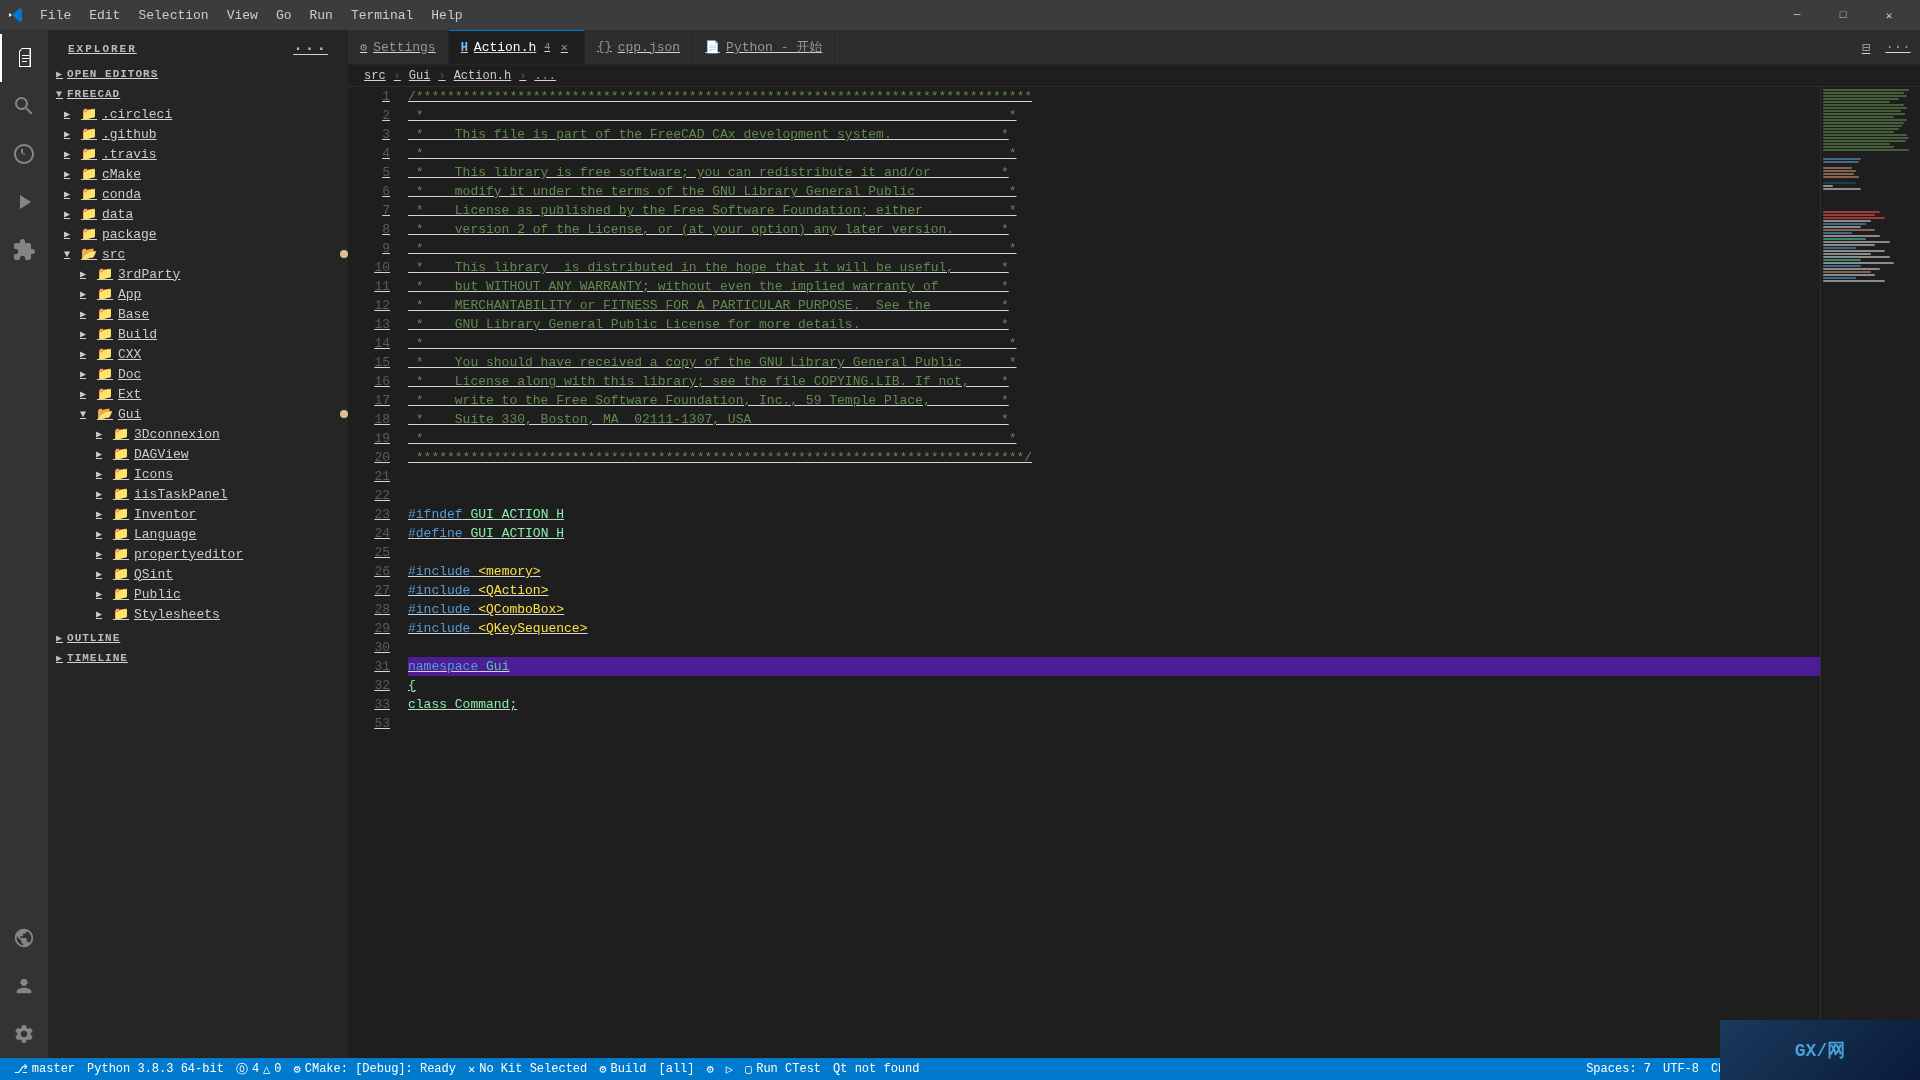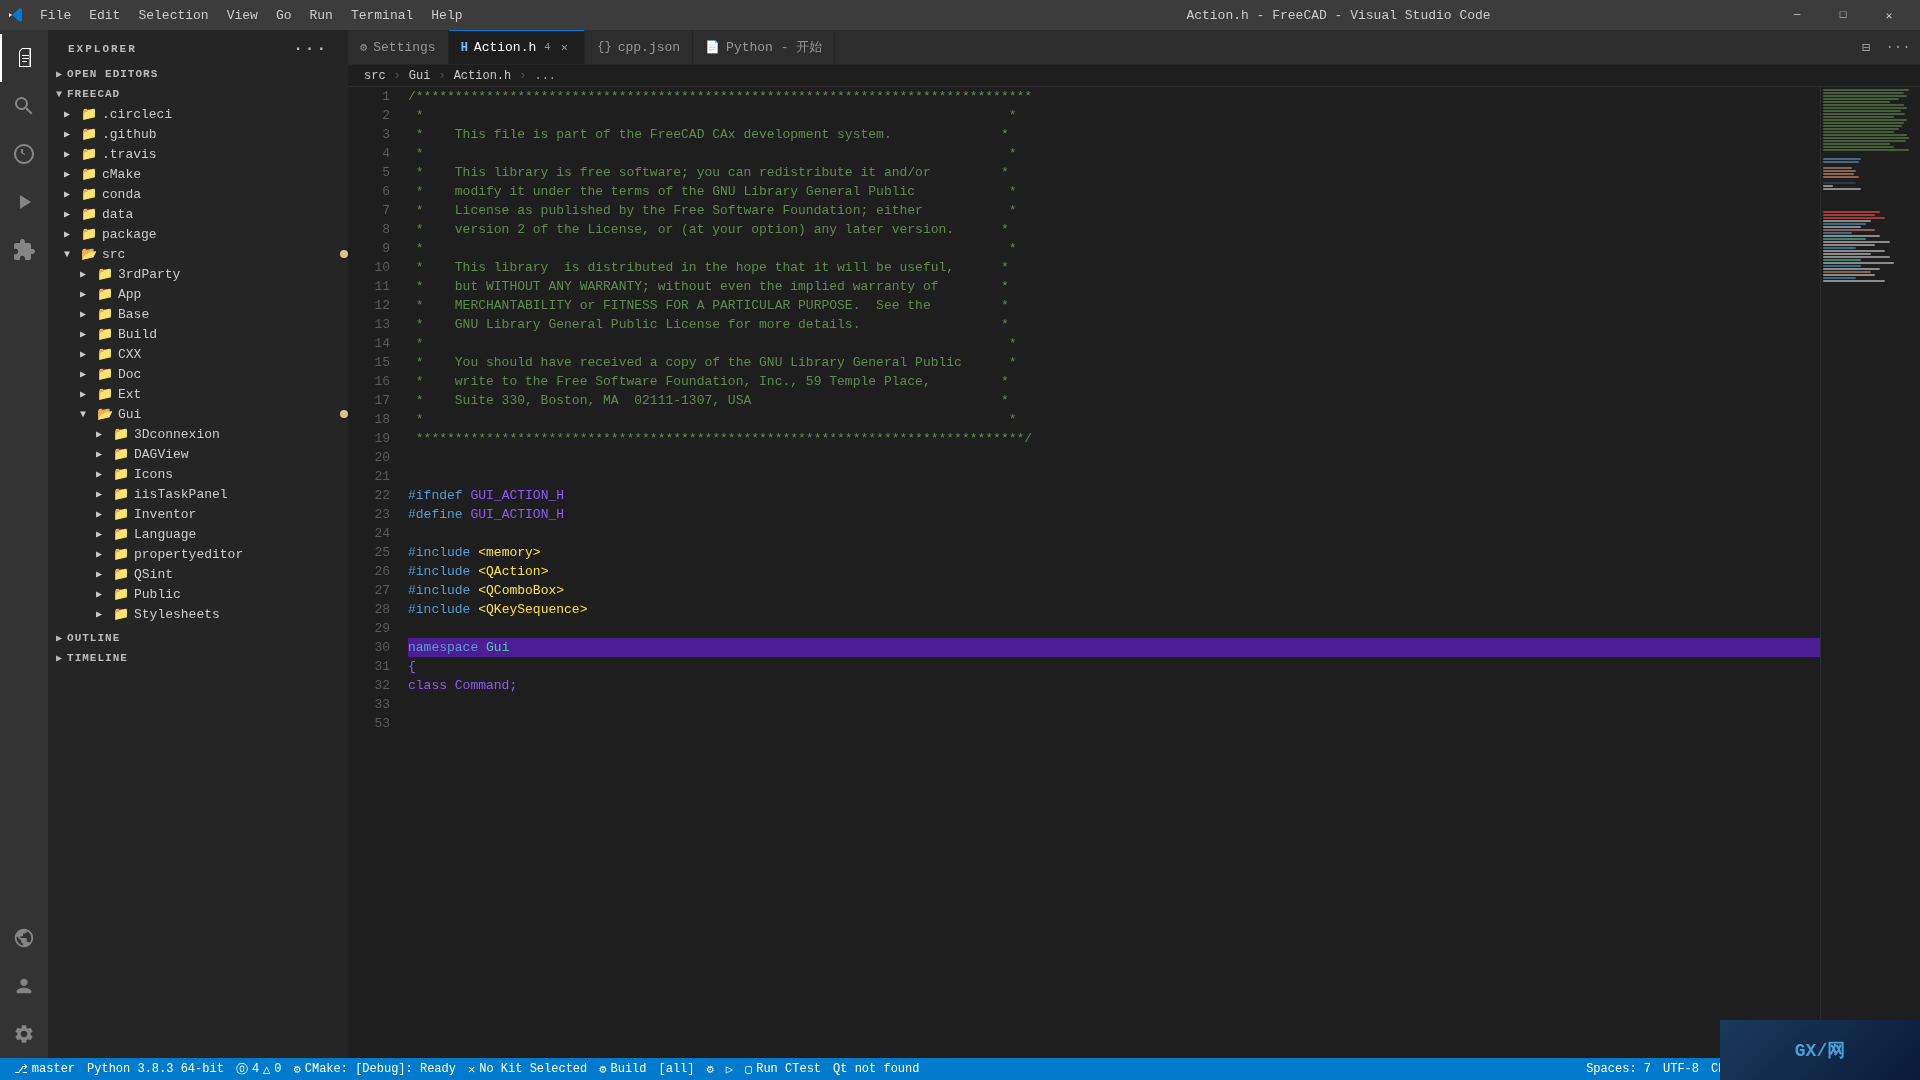--- a/index.html
+++ b/index.html
@@ -64,20 +64,21 @@
       cursor: pointer;
       color: #cccccc;
       font-size: 11px;
     }
 
     
     #main {
       display: flex;
       flex: 1;
       overflow: hidden;
+      text-decoration: underline;
     }
 
     
     #activity-bar {
       width: 48px;
       background: #333333;
       display: flex;
       flex-direction: column;
       align-items: center;
       padding-top: 4px;
@@ -279,21 +280,21 @@
       white-space: pre;
       min-height: 19px;
     }
 
     
     .c-comment { color: #608b4e; }
     .c-keyword { color: #569cd6; }
     .c-preprocessor { color: #569cd6; }
     .c-include { color: #fde047; }
     .c-namespace { color: #4ec9b0; }
-    .c-normal { color: #8b5cf6; }
+    .c-normal { color: #86efac; }
 
     
     #minimap {
       width: 100px;
       background: #1e1e1e;
       border-left: 1px solid #2d2d2d;
       overflow: hidden;
       flex-shrink: 0;
     }
     .minimap-content {
@@ -358,21 +359,20 @@
   <div class="menu-items">
     <span class="menu-item">File</span>
     <span class="menu-item">Edit</span>
     <span class="menu-item">Selection</span>
     <span class="menu-item">View</span>
     <span class="menu-item">Go</span>
     <span class="menu-item">Run</span>
     <span class="menu-item">Terminal</span>
     <span class="menu-item">Help</span>
   </div>
-  <div class="title">Action.h - FreeCAD - Visual Studio Code</div>
   <div class="window-controls">
     <div class="win-btn">─</div>
     <div class="win-btn">□</div>
     <div class="win-btn close">✕</div>
   </div>
 </div>
 
 <div id="main">
 
   <div id="activity-bar">
@@ -690,20 +690,21 @@
           <div class="code-line"><span class="c-comment"> *    modify it under the terms of the GNU Library General Public            *</span></div>
           <div class="code-line"><span class="c-comment"> *    License as published by the Free Software Foundation; either           *</span></div>
           <div class="code-line"><span class="c-comment"> *    version 2 of the License, or (at your option) any later version.      *</span></div>
           <div class="code-line"><span class="c-comment"> *                                                                           *</span></div>
           <div class="code-line"><span class="c-comment"> *    This library  is distributed in the hope that it will be useful,      *</span></div>
           <div class="code-line"><span class="c-comment"> *    but WITHOUT ANY WARRANTY; without even the implied warranty of        *</span></div>
           <div class="code-line"><span class="c-comment"> *    MERCHANTABILITY or FITNESS FOR A PARTICULAR PURPOSE.  See the         *</span></div>
           <div class="code-line"><span class="c-comment"> *    GNU Library General Public License for more details.                  *</span></div>
           <div class="code-line"><span class="c-comment"> *                                                                           *</span></div>
           <div class="code-line"><span class="c-comment"> *    You should have received a copy of the GNU Library General Public      *</span></div>
+          <div class="code-line"><span class="c-comment"> *    License along with this library; see the file COPYING.LIB. If not,    *</span></div>
           <div class="code-line"><span class="c-comment"> *    write to the Free Software Foundation, Inc., 59 Temple Place,         *</span></div>
           <div class="code-line"><span class="c-comment"> *    Suite 330, Boston, MA  02111-1307, USA                                *</span></div>
           <div class="code-line"><span class="c-comment"> *                                                                           *</span></div>
           <div class="code-line"><span class="c-comment"> ******************************************************************************/</span></div>
           <div class="code-line"><span class="c-normal"></span></div>
           <div class="code-line"><span class="c-normal"></span></div>
           <div class="code-line"><span class="c-preprocessor">#ifndef</span> <span class="c-normal">GUI_ACTION_H</span></div>
           <div class="code-line"><span class="c-preprocessor">#define</span> <span class="c-normal">GUI_ACTION_H</span></div>
           <div class="code-line"><span class="c-normal"></span></div>
           <div class="code-line"><span class="c-preprocessor">#include</span> <span class="c-include">&lt;memory&gt;</span></div>

